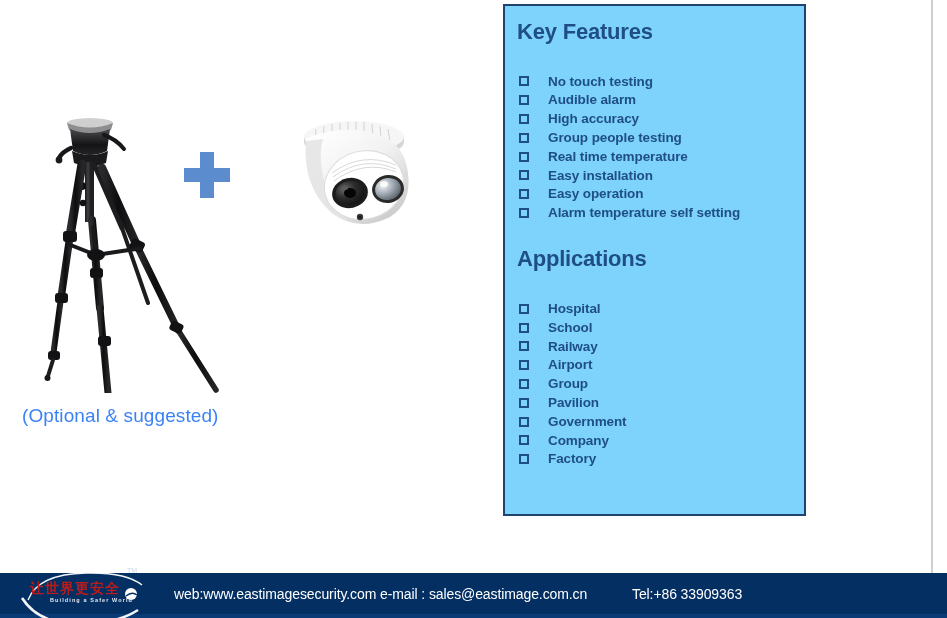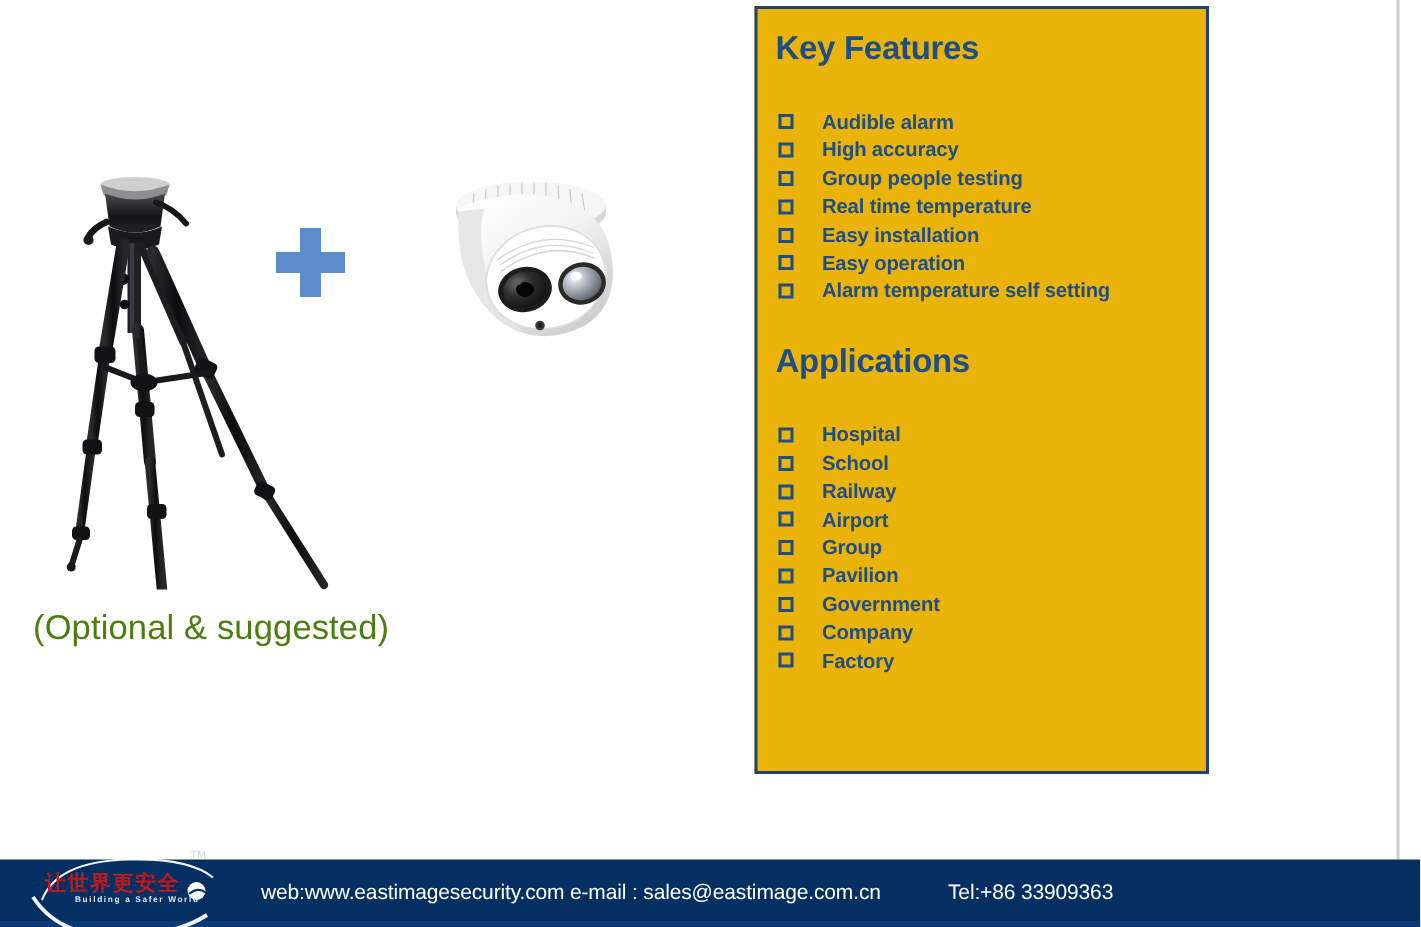--- a/index.html
+++ b/index.html
@@ -55,36 +55,36 @@
     left: 182px;
     top: 150px;
     width: 50px;
     height: 50px;
   }
 
   .caption {
     position: absolute;
     left: 22px;
     top: 405px;
-    font-size: 23px;
-    color: #4d7c0f;
+    font-size: 19px;
+    color: #3b82f6;
     letter-spacing: 0.1px;
     white-space: nowrap;
   }
 
   
   .info-panel {
     position: absolute;
     left: 503px;
     top: 4px;
     width: 303px;
     height: 512px;
     border: 2px solid #1f4371;
     box-sizing: border-box;
-    background: #eab308;
+    background: #7dd3fc;
   }
   .panel-inner {
     padding: 10px 12px 0 12px;
   }
   .section-title {
     font-size: 22px;
     font-weight: bold;
     color: #1f4e86;
     letter-spacing: -0.2px;
     margin: 0;
@@ -339,20 +339,24 @@
   </div>
 
   <div class="info-panel">
     <div class="panel-inner">
 
       <div class="sec-features">
         <div class="section-title">Key Features</div>
         <ul class="check-list">
           <li>
             <span class="cbox"></span>
+            <span class="litext">No touch testing</span>
+          </li>
+          <li>
+            <span class="cbox"></span>
             <span class="litext">Audible alarm</span>
           </li>
           <li>
             <span class="cbox"></span>
             <span class="litext">High accuracy</span>
           </li>
           <li>
             <span class="cbox"></span>
             <span class="litext">Group people testing</span>
           </li>

